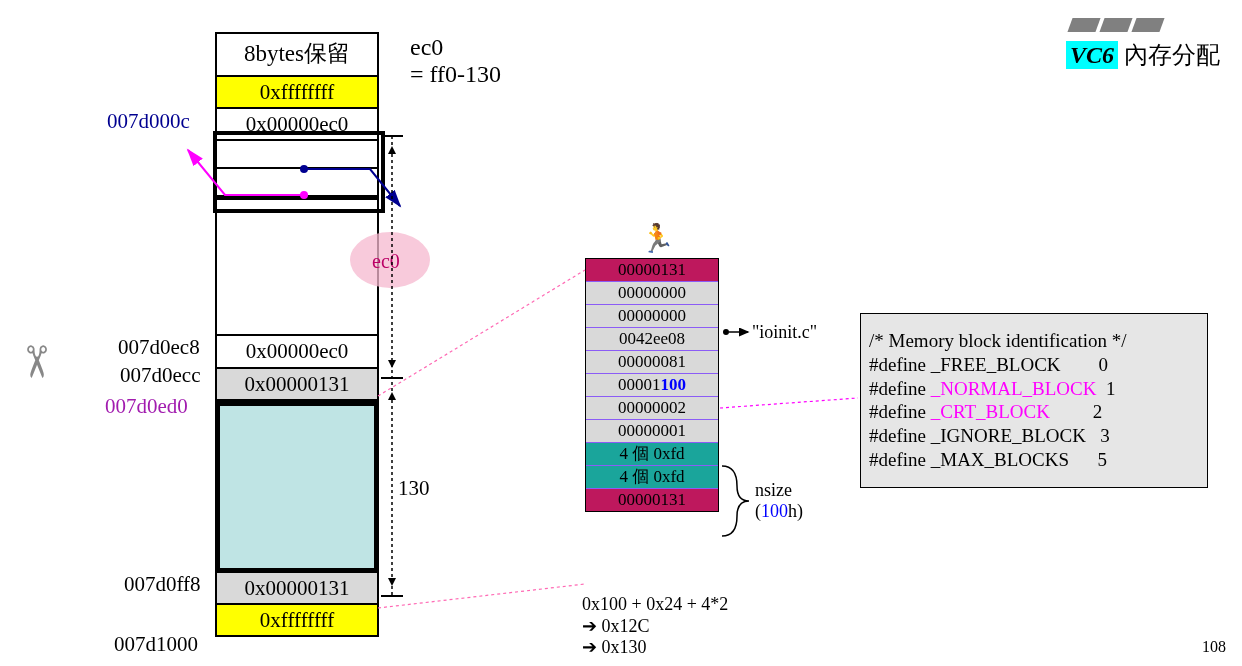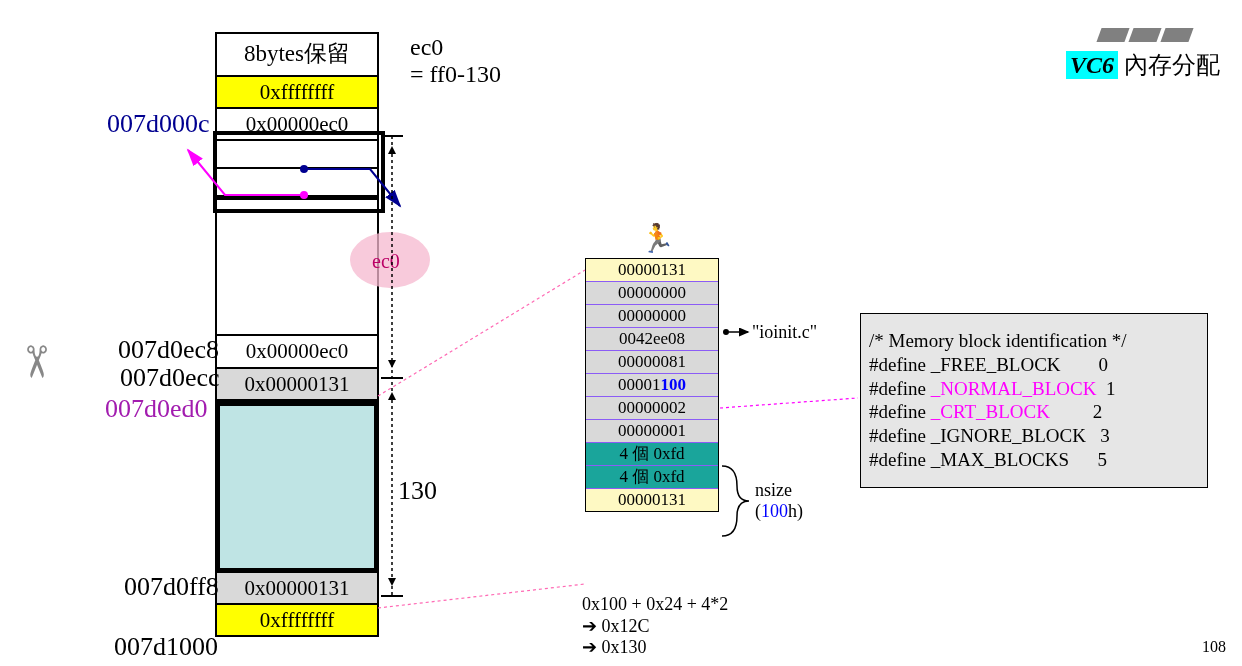--- a/index.html
+++ b/index.html
@@ -1,17 +1,17 @@
 <!DOCTYPE html>
 <html><head>
 <meta charset="utf-8">
 <style>
   html,body{margin:0;padding:0;width:1242px;height:666px;font-family:"Times New Roman",serif;font-size:20px;color:#000;background:#fff}
   
-  .topright{position:absolute;top:24px;right:22px;text-align:center}
+  .topright{position:absolute;top:14px;right:22px;text-align:left}
   .bars{margin-bottom:2px}
   .bars span{display:inline-block;width:28px;height:14px;background:#808080;transform:skewX(-20deg);margin-left:4px}
   .vc6{background:#00ffff;padding:1px 4px;font-weight:bold;font-style:italic}
   .titletxt{font-size:24px}
 
   
   .stack{position:absolute;left:215px;top:32px;width:160px;border:2px solid #000;font-size:21px;text-align:center}
   .cell{border-top:2px solid #000;padding:2px 0;line-height:1.25}
   .cell:first-child{border-top:none}
   .yellow{background:#ffff00}
@@ -19,27 +19,27 @@
   .thickb{border-bottom:5px solid #000}
   .lt{background:#bfe4e4}
   .tall{height:22px}
   .pale{background:#d9d9d9}
 
   .ptrbox{position:absolute;left:213px;top:131px;width:164px;height:74px;border:4px solid #000;}
   .pn{position:absolute;width:8px;height:8px;border-radius:50%}
   .blue{background:#000090}
   .mag{background:#ff00ff}
 
-  .albl{position:absolute;font-size:26px}
+  .albl{position:absolute;font-size:21px}
 
   
   .blk{position:absolute;left:585px;top:258px;width:132px;border:1px solid #000;font-size:17px;text-align:center}
   .brow{border-top:1px solid #8b5cf6;line-height:22px}
   .brow:first-child{border-top:none}
-  .pink{background:#fef9c3}
+  .pink{background:#be185d}
   .gray{background:#d9d9d9}
   .teal{background:#1aa59b;color:#000}
   .green{background:#a8cf3c}
   .fill{height:70px;line-height:70px}
 
   .runner{position:absolute;left:640px;top:222px;font-size:28px}
 
   .ann{position:absolute;font-size:18px}
 
   

